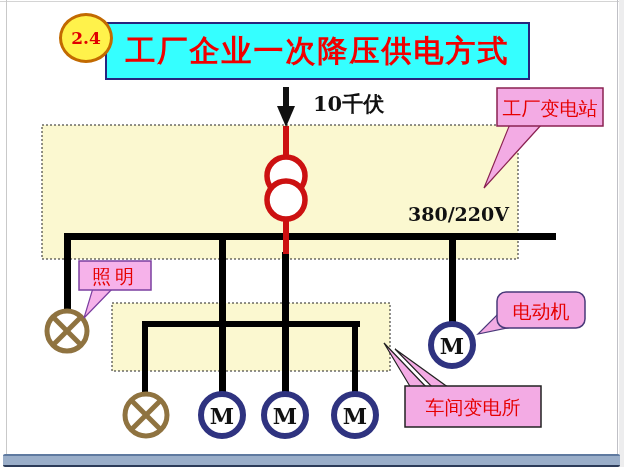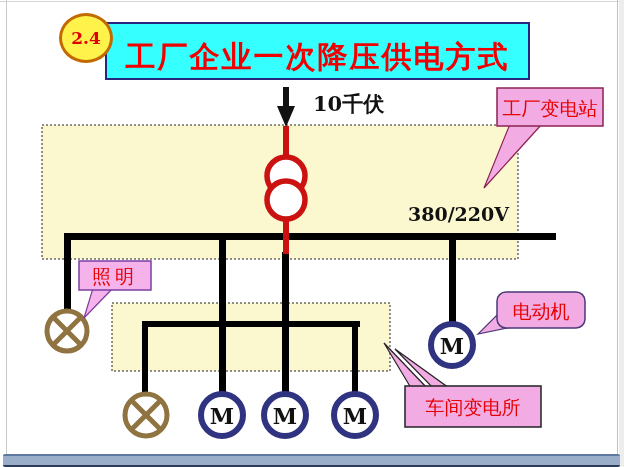--- a/index.html
+++ b/index.html
@@ -12,21 +12,21 @@
   .frame-right-strip{position:absolute;right:0;top:0;width:5px;height:467px;background:#ededee;}
   .frame-right{position:absolute;left:617px;top:0;width:1px;height:455px;background:#c0c0c6;}
   .footer-bar{
     position:absolute;left:3px;top:454px;width:617px;height:9px;
     background:#9aaec9;border-top:2px solid #5f7aa0;border-bottom:2px solid #2c3b58;
     border-radius:2px;
   }
   .title-bar{
     position:absolute;left:105px;top:22px;width:421px;height:54px;
     background:#35ffff;border:2px solid #26267e;
-    display:flex;align-items:flex-end;justify-content:center;
+    display:flex;align-items:center;justify-content:center;
     color:#f00000;font-size:30px;font-weight:bold;letter-spacing:2px;
   }
   .badge{
     position:absolute;left:59px;top:13px;width:48px;height:44px;
     background:#fff24b;border:3px solid #c26a00;border-radius:50%;
     display:flex;align-items:center;justify-content:center;
     color:#e00000;font-size:17px;font-weight:bold;
   }
   svg{position:absolute;left:0;top:0;}
   .callout-text{fill:#e60000;font-size:19px;}

